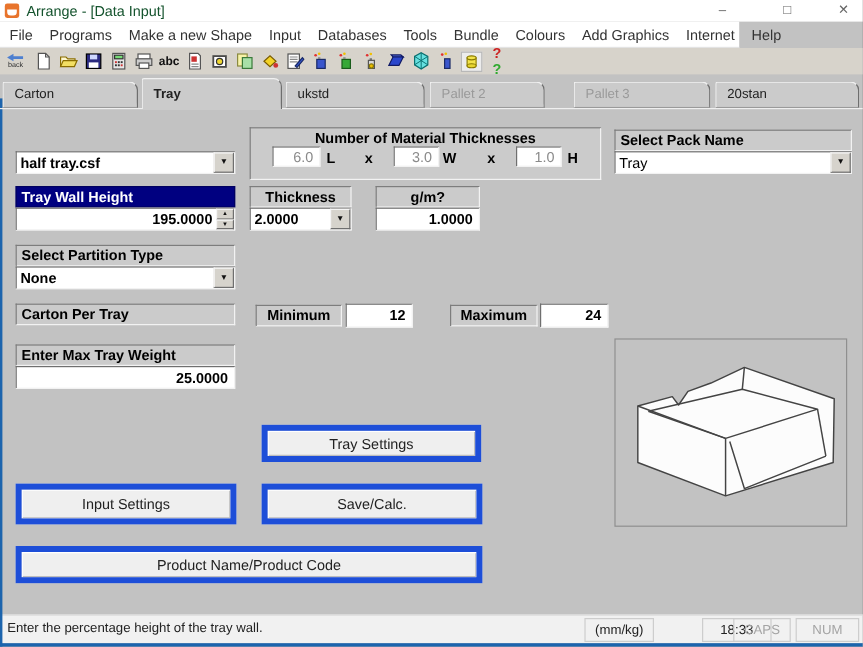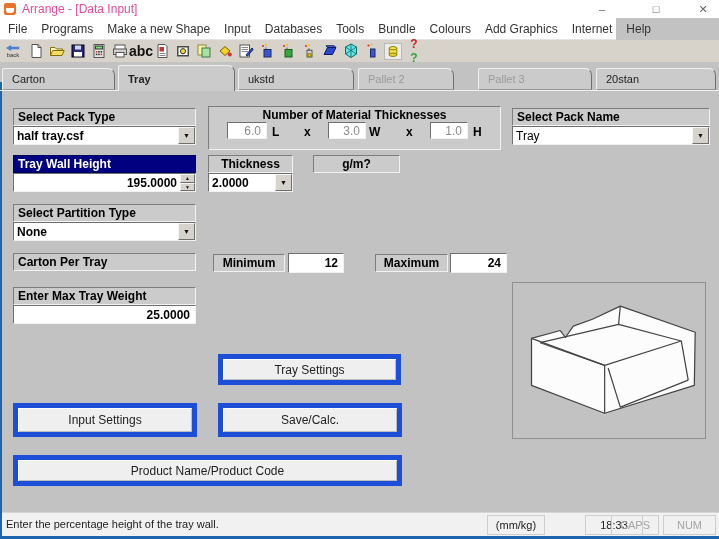--- a/index.html
+++ b/index.html
@@ -3,34 +3,34 @@
 <meta charset="utf-8">
 <style>
   * { margin:0; padding:0; box-sizing:border-box; }
   body { background:#555; font-family:"Liberation Sans", sans-serif; }
   #win { position:relative; width:719px; height:539px; background:#c2c2c2; overflow:hidden; }
 
   
   .titlebar { position:absolute; left:0; top:0; width:719px; height:18px; background:#fff; display:flex; align-items:center; }
   .appicon { position:absolute; left:4px; top:3px; width:12px; height:12px; background:#e8742c; border-radius:2px; }
   .appicon .inner { position:absolute; left:2px; top:5px; width:8px; height:5px; background:#fff; border-radius:0 0 3px 3px; }
-  .apptitle { position:absolute; left:22px; top:2px; font-size:12px; color:#ec4899; }
+  .apptitle { position:absolute; left:22px; top:2px; font-size:12px; color:#14532d; }
   .wctl { position:absolute; top:0; width:32px; height:18px; text-align:center; font-size:11px; color:#666; line-height:18px; }
 
   
   .menubar { position:absolute; left:0; top:18px; width:616px; height:22px; background:#fff; border-bottom:1px solid #e3e3e3; display:flex; align-items:center; padding-left:8px; gap:14px; }
   .menuitem { font-size:12px; color:#333; white-space:nowrap; }
 
   
   .toolbar { position:absolute; left:0; top:40px; width:719px; height:22px; background:#d7d3cb; display:flex; align-items:center; padding-left:2px; gap:3px; }
   .ti { width:18px; height:17px; display:flex; align-items:center; justify-content:center; flex-direction:column; }
   .ti svg { display:block; }
   .ti-back { width:22px; }
   .ti-back .lbl { font-size:6px; line-height:6px; color:#333; }
-  .ti-abc { font-size:14px; font-weight:bold; color:#111; }
+  .ti-abc { font-size:10px; font-weight:bold; color:#111; }
   .ti-help { font-size:12px; font-weight:bold; }
   .ti-sel { background:#ececec; border:1px solid #b8b8b8; }
 
   
   .tab { position:absolute; background:#cbcbcb; border:1px solid; border-color:#f0f0f0 #6e6e6e #9a9a9a #f0f0f0; border-radius:2px 7px 0 0; font-size:11px; color:#222; padding-left:9px; display:flex; align-items:center; }
   .tab.disabled { color:#9a9a9a; }
   .tab.active { font-weight:bold; z-index:3; border-bottom:none; }
   .tabline { position:absolute; left:0; top:90px; width:719px; height:1px; background:#efefef; z-index:2; }
 
   
@@ -231,21 +231,20 @@
   </div>
 
   <div class="tabline"></div>
   <div class="tab" style="left:2px; top:68px; width:113px; height:22px;">Carton</div>
   <div class="tab active" style="left:118px; top:65px; width:117px; height:26px;">Tray</div>
   <div class="tab" style="left:238px; top:68px; width:116px; height:22px;">ukstd</div>
   <div class="tab disabled" style="left:358px; top:68px; width:96px; height:22px;">Pallet 2</div>
   <div class="tab disabled" style="left:478px; top:68px; width:114px; height:22px;">Pallet 3</div>
   <div class="tab" style="left:596px; top:68px; width:120px; height:22px;">20stan</div>
 
-  <div class="ilabel" style="left:13px; top:108px; width:183px; height:18px;">Select Pack Type</div>
   <div class="combo" style="left:13px; top:126px; width:183px; height:19px;">
     <span class="txt b">half tray.csf</span>
     <span class="drop">▼</span>
   </div>
 
   <div class="nlabel" style="left:13px; top:155px; width:183px; height:18px;">Tray Wall Height</div>
   <div class="spinner" style="left:13px; top:173px; width:183px; height:19px;">
     <span class="val">195.0000</span>
     <span class="btns">
       <span class="sb">▲</span>
@@ -275,20 +274,21 @@
   <div class="dimlab" style="left:406px; top:125px;">x</div>
   <div class="tinput gray" style="left:430px; top:122px; width:38px; height:17px;">1.0</div>
   <div class="dimlab" style="left:473px; top:125px;">H</div>
 
   <div class="ilabel center" style="left:208px; top:155px; width:85px; height:18px;">Thickness</div>
   <div class="combo" style="left:208px; top:173px; width:85px; height:19px;">
     <span class="txt b">2.0000</span>
     <span class="drop">▼</span>
   </div>
   <div class="ilabel center" style="left:313px; top:155px; width:87px; height:18px;">g/m?</div>
+  <div class="tinput right" style="left:313px; top:173px; width:87px; height:19px;">1.0000</div>
 
   <div class="ilabel center" style="left:213px; top:254px; width:72px; height:18px;">Minimum</div>
   <div class="tinput right" style="left:288px; top:253px; width:56px; height:20px;">12</div>
   <div class="ilabel center" style="left:375px; top:254px; width:73px; height:18px;">Maximum</div>
   <div class="tinput right" style="left:450px; top:253px; width:57px; height:20px;">24</div>
 
   <div class="ilabel" style="left:512px; top:108px; width:198px; height:18px;">Select Pack Name</div>
   <div class="combo" style="left:512px; top:126px; width:198px; height:19px;">
     <span class="txt">Tray</span>
     <span class="drop">▼</span>

